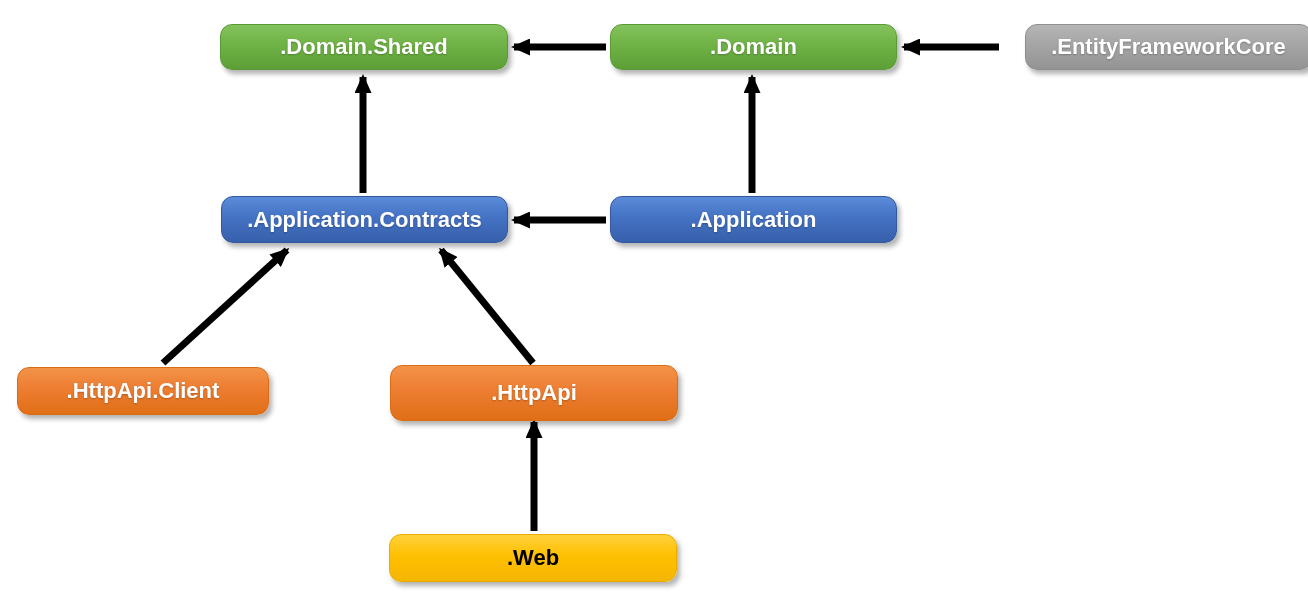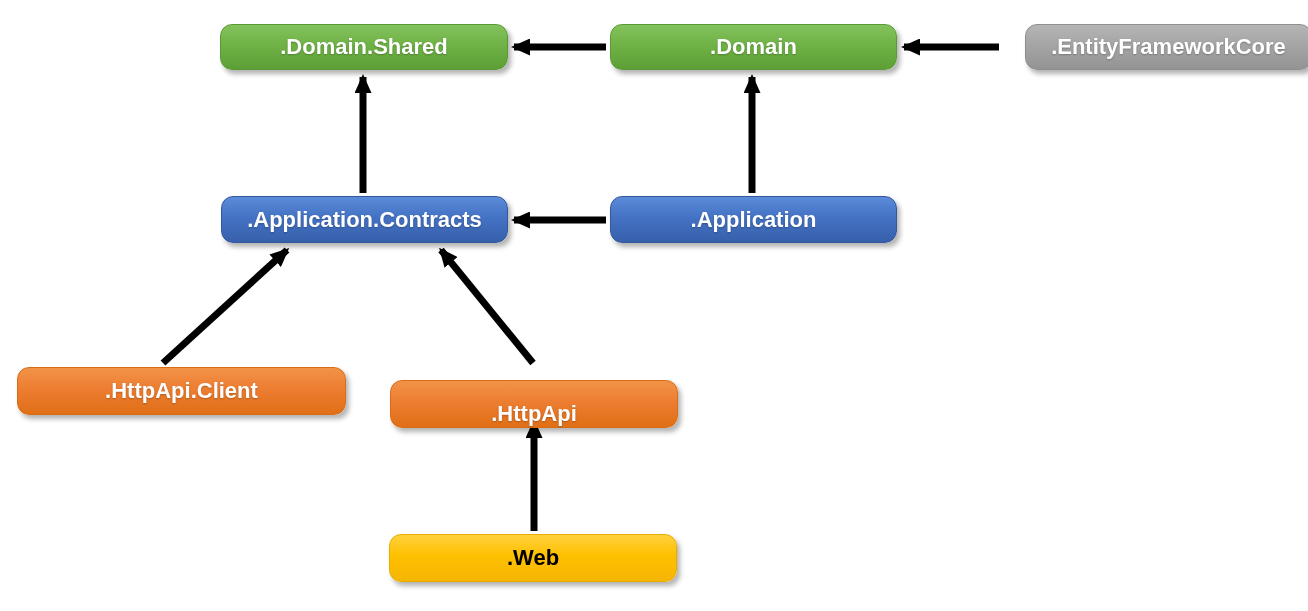--- a/index.html
+++ b/index.html
@@ -59,22 +59,22 @@
     border: 1px solid #e8ac00;
     color: #000000;
     text-shadow: none;
   }
   
   #node-domain-shared        { left: 220px;  top: 24px;  width: 288px; height: 46px; }
   #node-domain               { left: 610px;  top: 24px;  width: 287px; height: 46px; }
   #node-entityframeworkcore  { left: 1003px; top: 24px;  width: 287px; height: 46px; margin-left: 22px; }
   #node-application-contracts{ left: 221px;  top: 196px; width: 287px; height: 47px; }
   #node-application          { left: 610px;  top: 196px; width: 287px; height: 47px; }
-  #node-httpapi-client       { left: 17px;   top: 367px; width: 329px; height: 48px; }
-  #node-httpapi              { left: 390px;  top: 380px; width: 288px; height: 48px; align-items: flex-end; }
+  #node-httpapi-client       { left: 17px;   top: 367px; width: 252px; height: 48px; }
+  #node-httpapi              { left: 390px;  top: 365px; width: 288px; height: 56px; }
   #node-web                  { left: 389px;  top: 534px; width: 288px; height: 48px; }
   .edge {
     stroke: #000000;
     stroke-width: 7;
   }
 </style>
 </head>
 <body>
 
 <div id="canvas">

